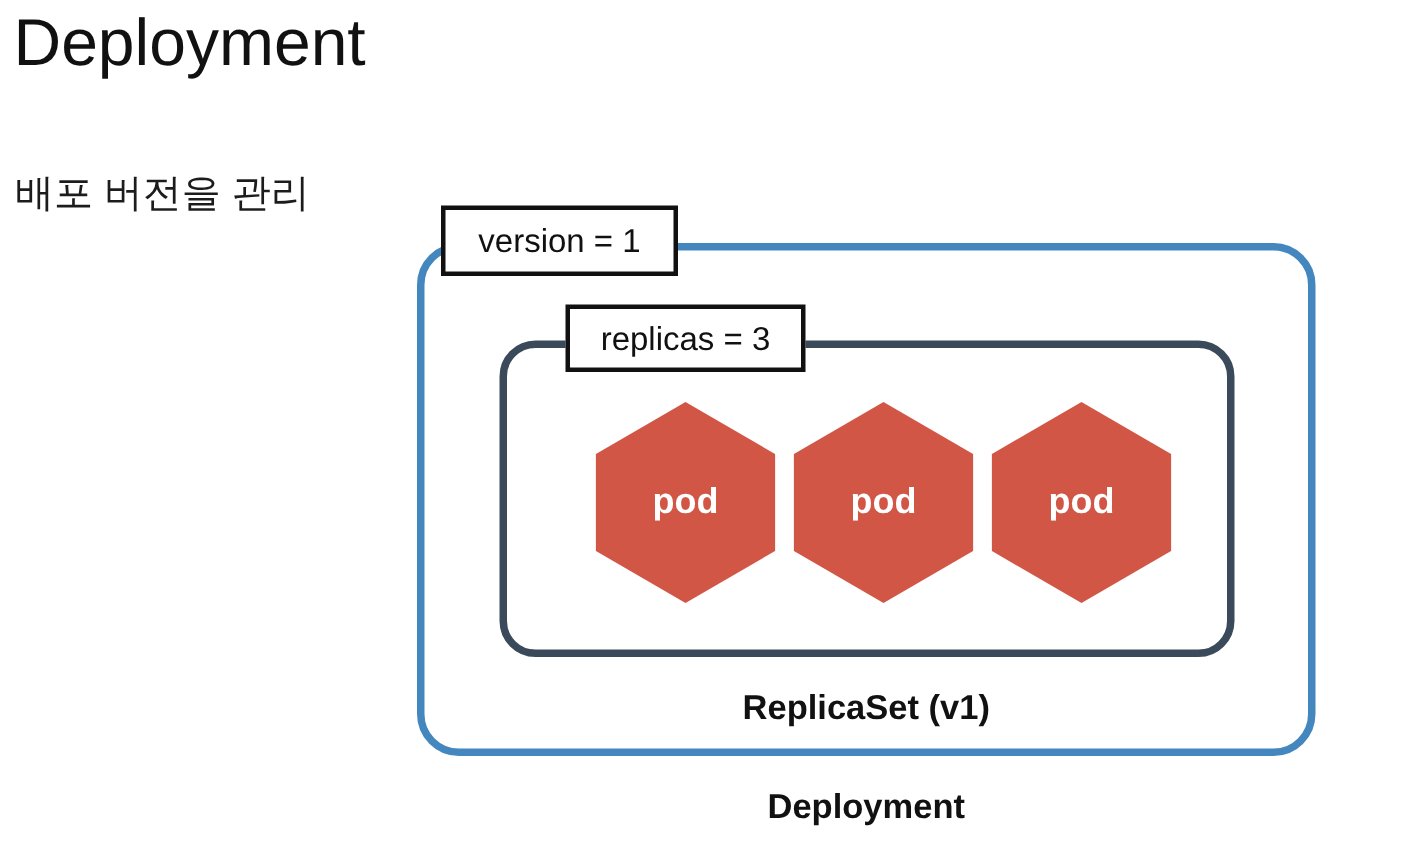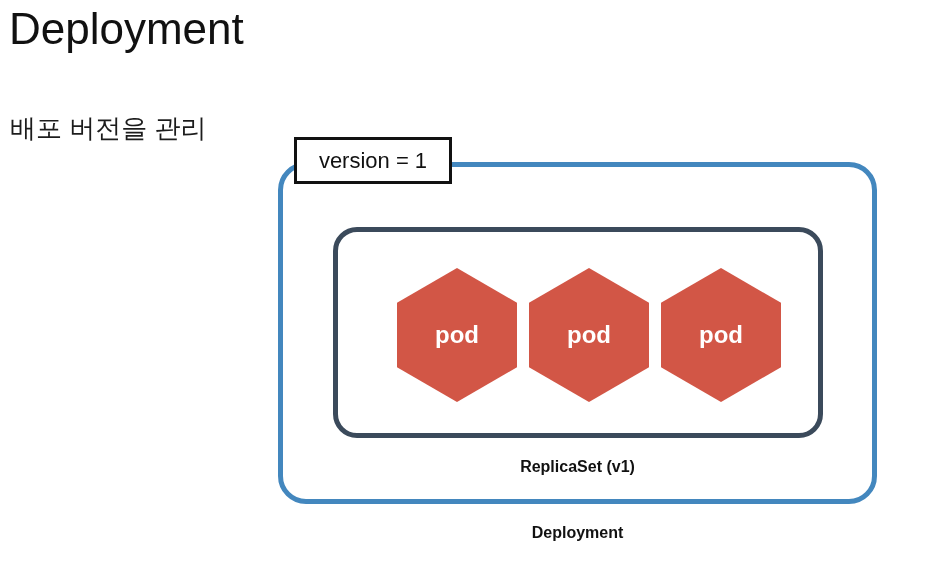--- a/index.html
+++ b/index.html
@@ -82,21 +82,21 @@
     margin-left: 10px;
   }
   .pod-1 { left: 387px; }
   .pod-2 { left: 519px; }
   .pod-3 { left: 651px; }
   .caption {
     position: absolute;
     left: 278px;
     width: 599px;
     text-align: center;
-    font-size: 16px;
+    font-size: 23px;
     font-weight: 700;
     color: #111111;
   }
   .caption-replicaset { top: 458px; }
   .caption-deployment { top: 524px; }
 </style>
 </head>
 <body>
 
 <div class="canvas">
@@ -104,20 +104,21 @@
   <div class="page-title">Deployment</div>
 
   <div class="page-subtitle">배포 버전을 관리</div>
 
   <div class="deployment-box" style="border-color: rgb(67, 135, 190);"></div>
 
   <div class="replicaset-box" style="border-color: rgb(59, 74, 91);"></div>
 
   <div class="tag-box tag-version">version = 1</div>
 
+  <div class="tag-box tag-replicas">replicas = 3</div>
 
   <div class="pod-hex pod-1" style="background-color: rgb(210, 86, 70);">pod</div>
 
   <div class="pod-hex pod-2" style="background-color: rgb(210, 86, 70);">pod</div>
 
   <div class="pod-hex pod-3" style="background-color: rgb(210, 86, 70);">pod</div>
 
   <div class="caption caption-replicaset">ReplicaSet (v1)</div>
 
   <div class="caption caption-deployment">Deployment</div>

